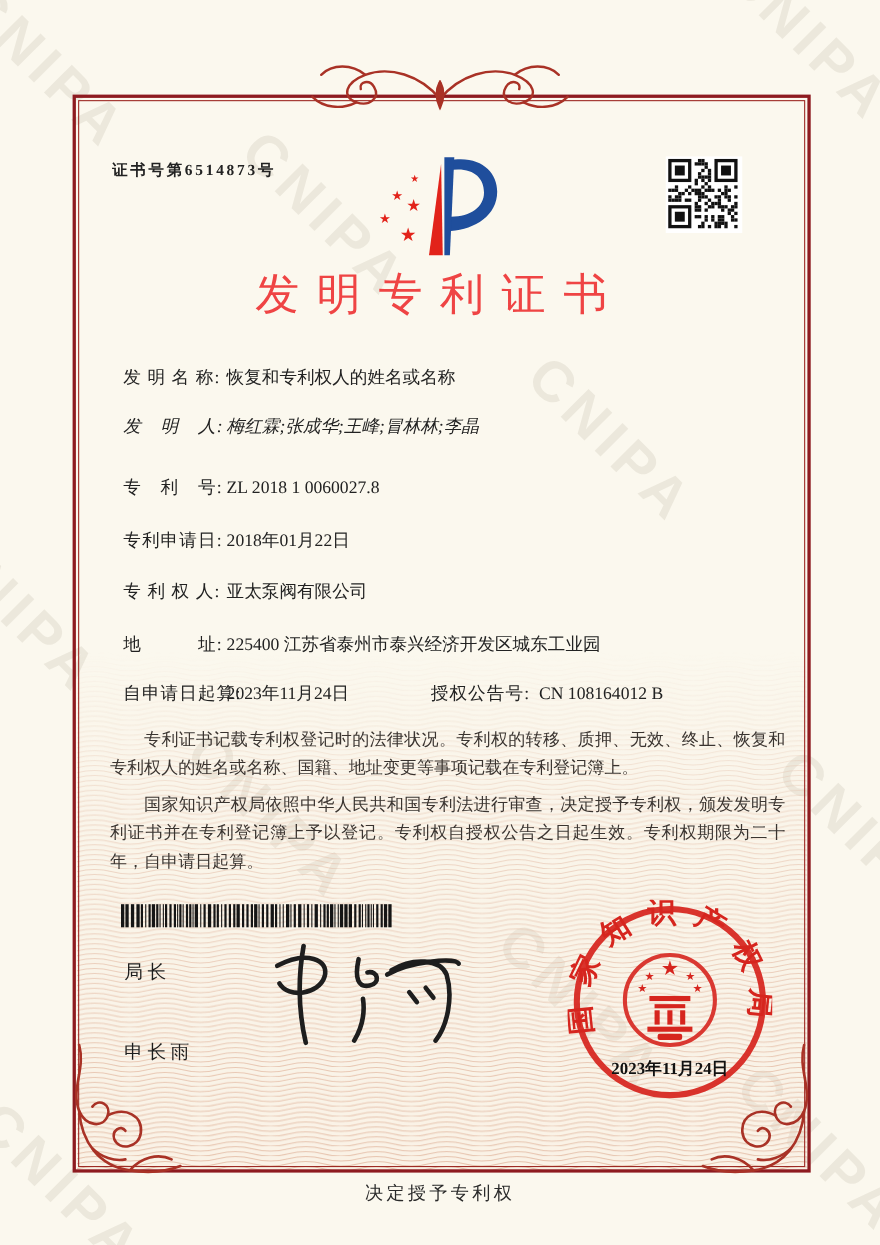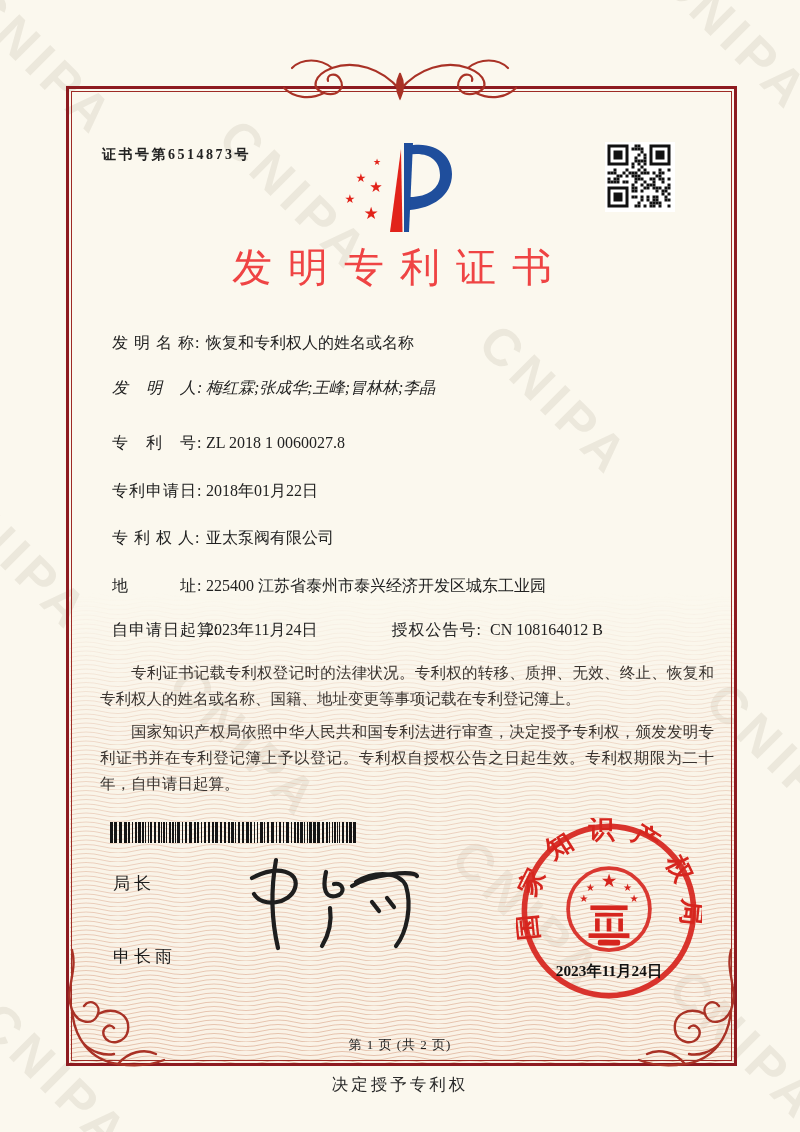--- a/index.html
+++ b/index.html
@@ -402,16 +402,15 @@
         <rect x="85" y="108" width="5" height="14"></rect>
         <rect x="97.5" y="108" width="5" height="14"></rect>
         <rect x="110" y="108" width="5" height="14"></rect>
         <rect x="78" y="124" width="44" height="5"></rect>
         <rect x="88" y="131" width="24" height="6" rx="2"></rect>
       </g>
     </g>
     <text x="100" y="170" font-size="16.5" font-weight="bold" fill="#111" text-anchor="middle" font-family="'Liberation Serif','DejaVu Serif',serif">2023年11月24日</text>
   </svg>
 
-  <div class="abs" id="footer-page">第 1 页 (共 2 页)</div>
   <div class="abs" id="continuation">决定授予专利权</div>
 
 </div>
 
 </body></html>

